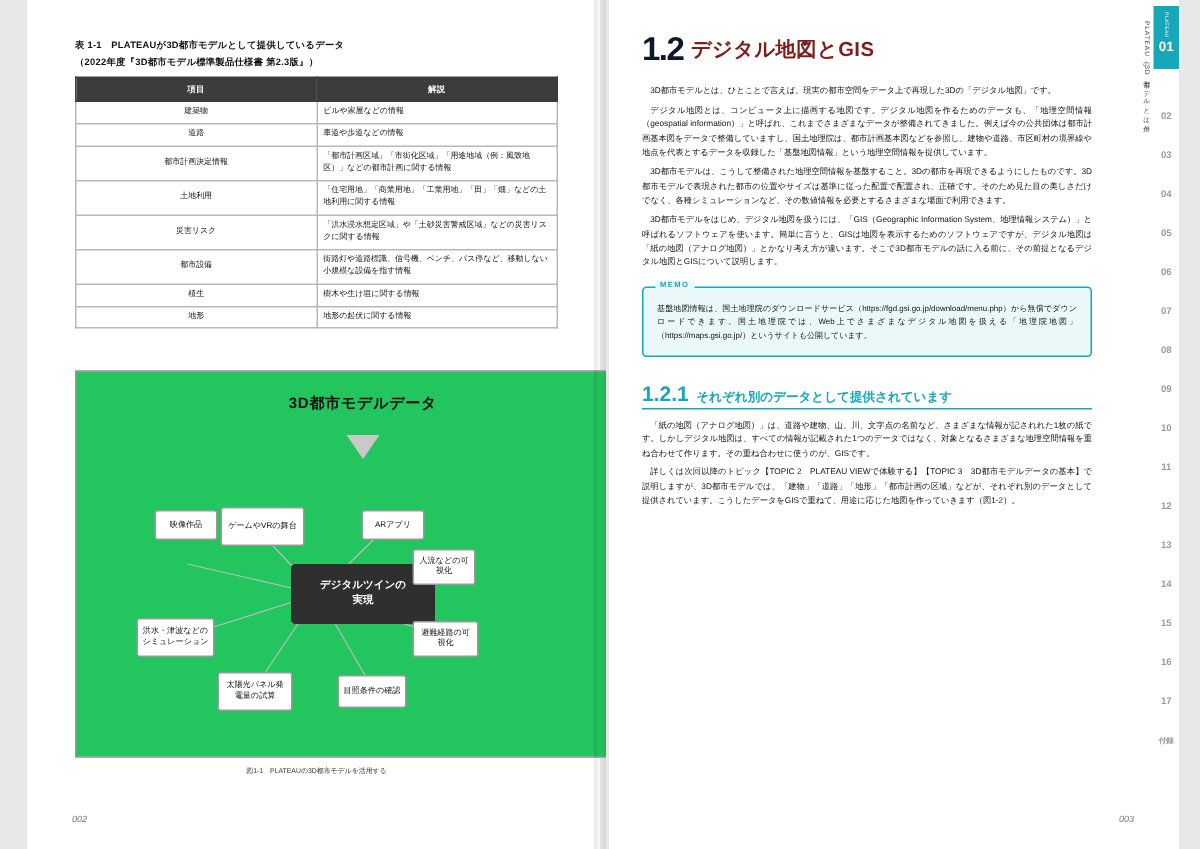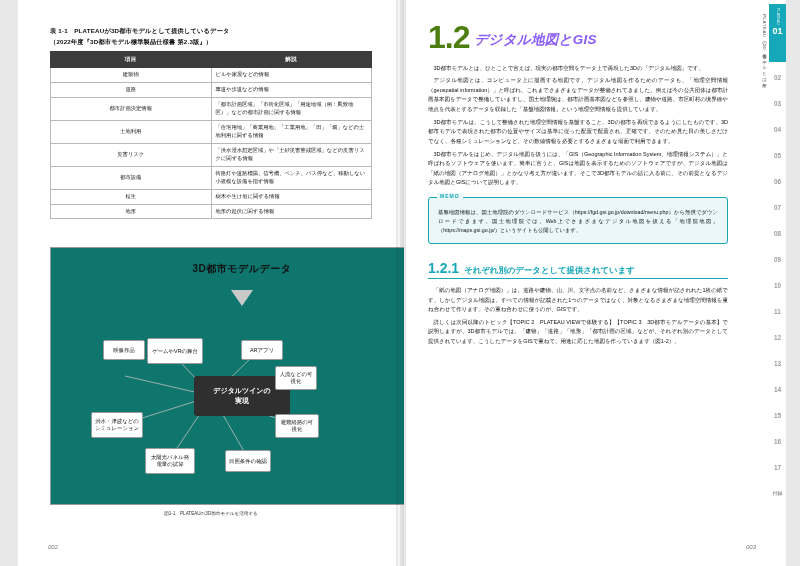--- a/index.html
+++ b/index.html
@@ -85,21 +85,21 @@
   }
 
   
   .figure-box {
     margin: 28px 0 0 2px;
     width: 384px;
     height: 258px;
     border: 0.8px solid #9a9a9a;
     box-sizing: border-box;
     position: relative;
-    background: #0f766e;
+    background: #22c55e;
   }
   .figure-title {
     position: absolute;
     top: 14px;
     left: 0;
     width: 100%;
     text-align: center;
     font-size: 10px;
     font-weight: bold;
     color: #111;
@@ -168,35 +168,34 @@
   .folio-right { right: 30px; }
 
   
   .chapter-head {
     display: flex;
     align-items: flex-start;
     gap: 5px;
     margin: 4px 0 0 0;
   }
   .sec-num {
-    font-size: 32px;
-    font-weight: bold;
-    color: #4d7c0f;
+    font-size: 22px;
+    font-weight: bold;
+    color: #0f172a;
     line-height: 0.86;
     letter-spacing: -1px;
     font-family: "Liberation Sans", sans-serif;
   }
   .sec-title {
     font-size: 13.5px;
     font-weight: bold;
-    color: #8b5cf6;
+    color: #7f1d1d;
     align-self: flex-end;
     padding-bottom: 3px;
     letter-spacing: 0.3px;
-    font-style: italic;
   }
   .body-col {
     margin-top: 12px;
     width: 300px;
   }
   p.body {
     font-size: 5.5px;
     line-height: 1.72;
     color: #111;
     margin: 0 0 3.5px 0;
@@ -256,21 +255,21 @@
     right: 0;
     top: 0;
     width: 17px;
     height: 566px;
   }
   .tab-active {
     position: absolute;
     top: 4px;
     right: 0;
     width: 17px;
-    height: 58px;
+    height: 42px;
     background: #16a8b8;
     color: #fff;
     display: flex;
     flex-direction: column;
     align-items: center;
     justify-content: flex-start;
     padding-top: 4px;
     box-sizing: border-box;
   }
   .tab-active .t-label {

